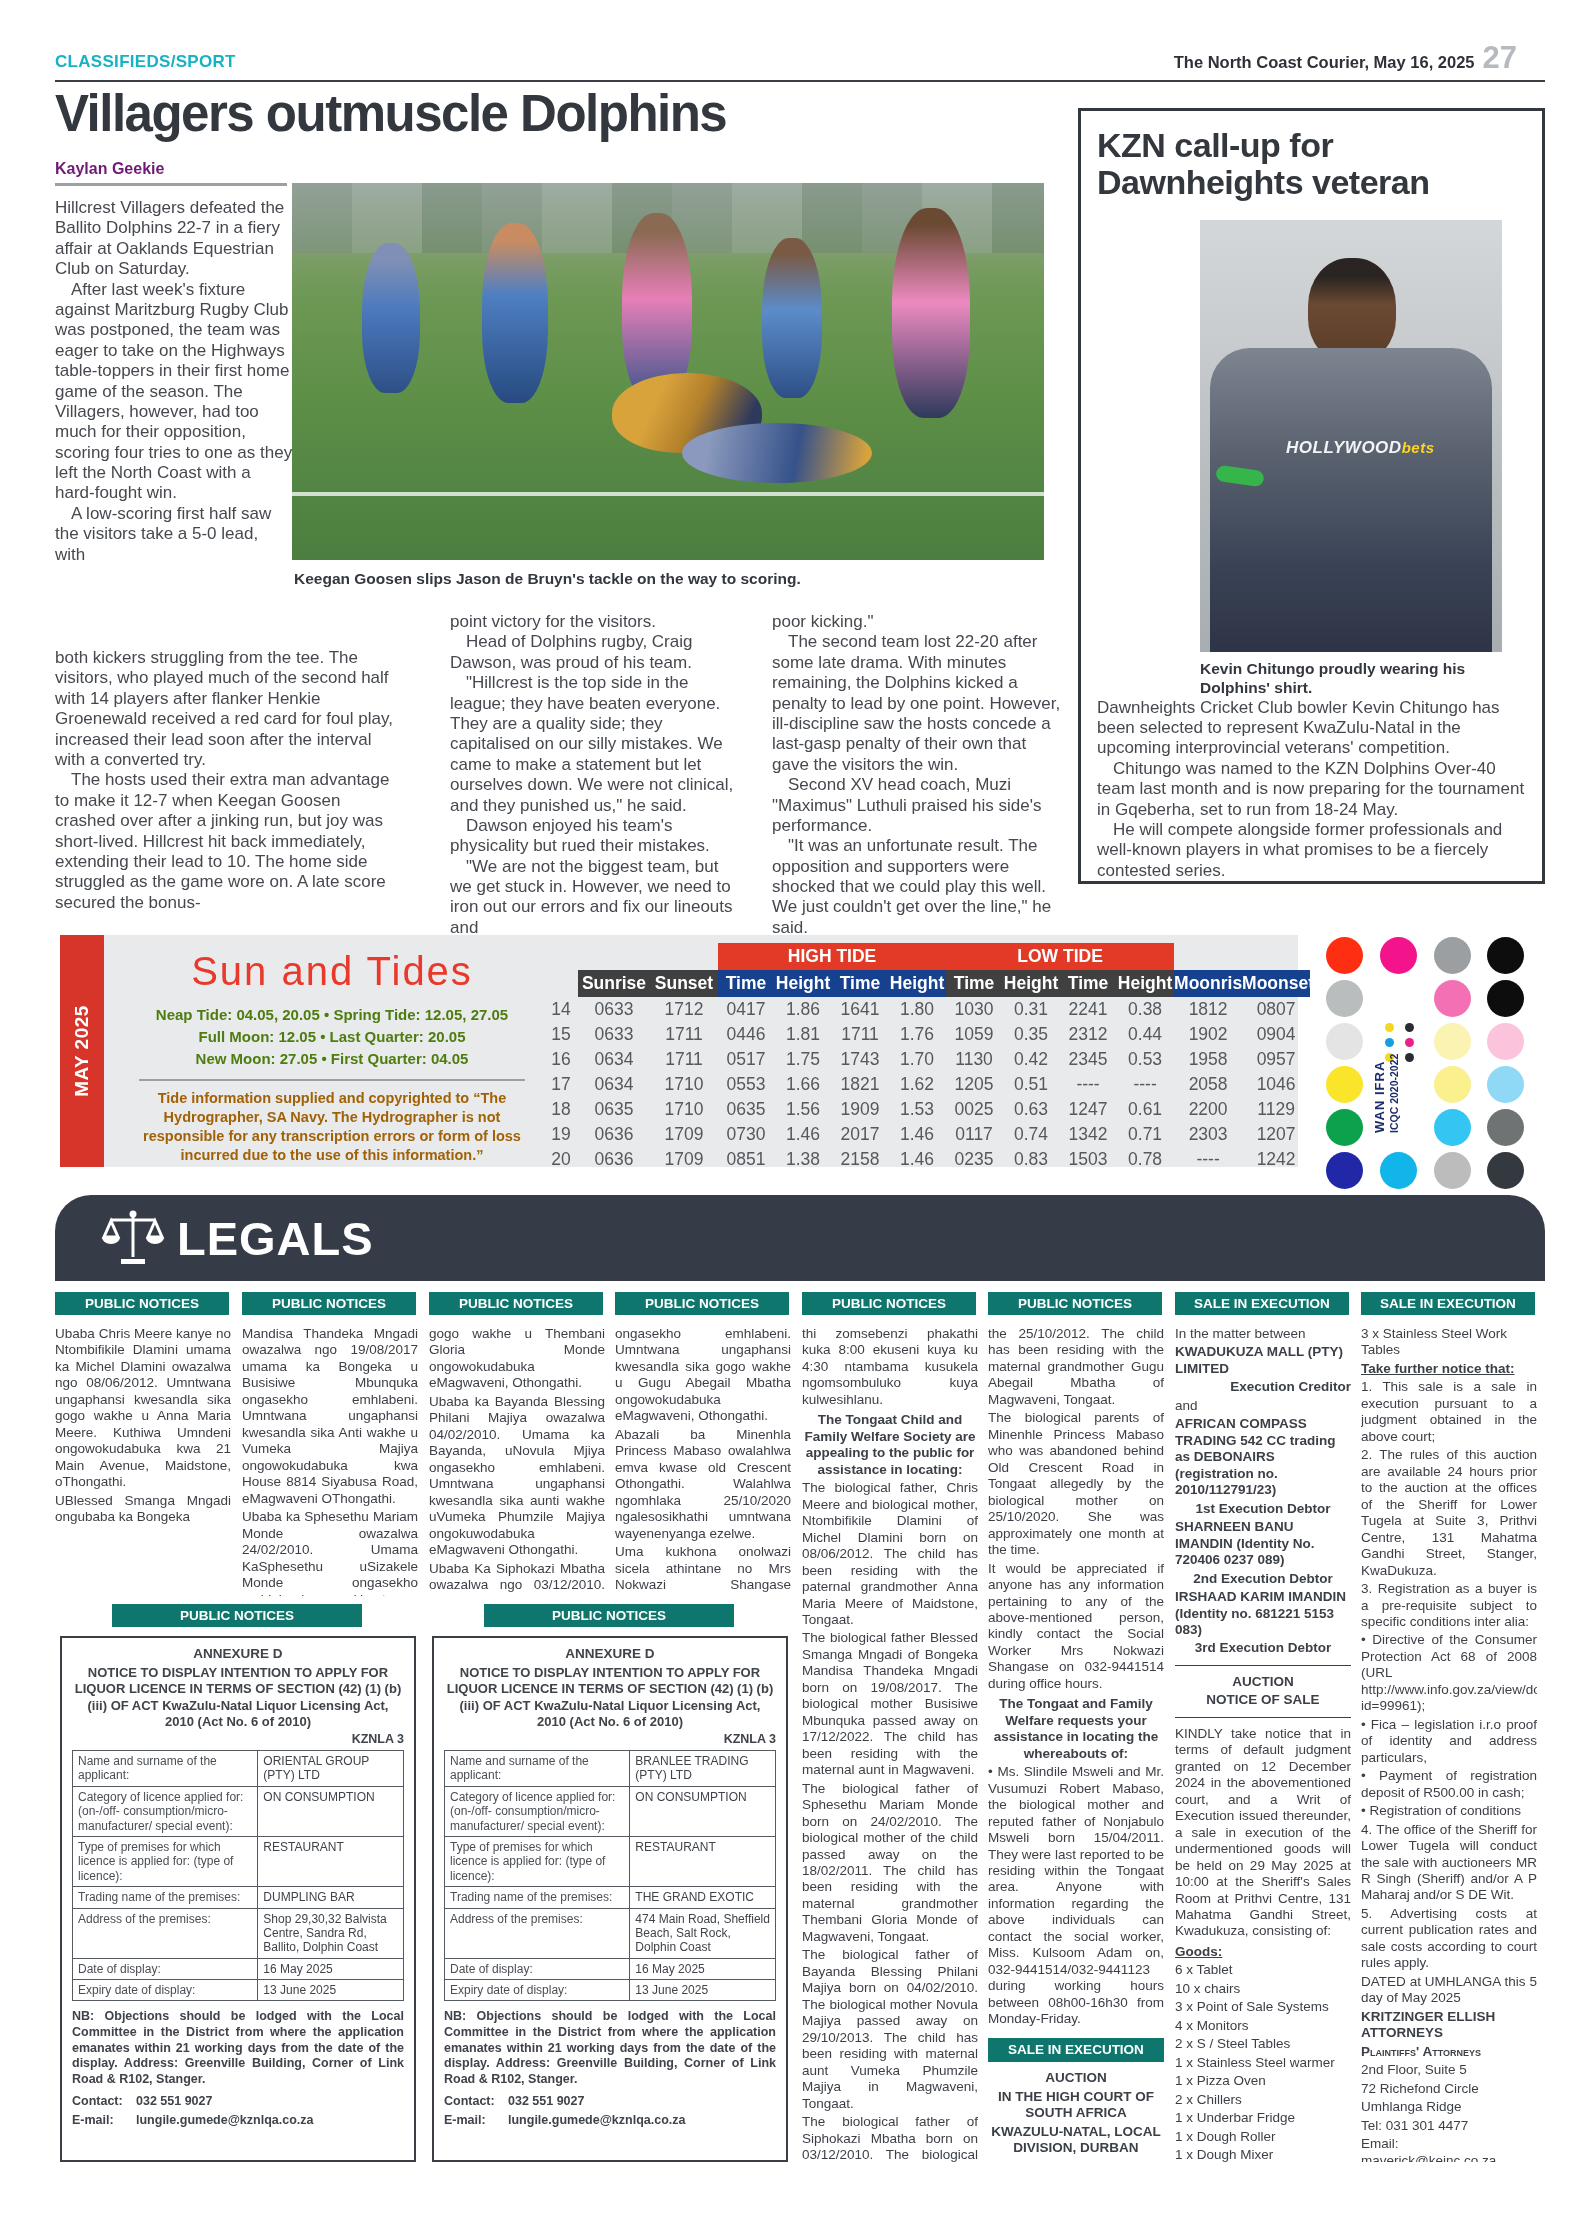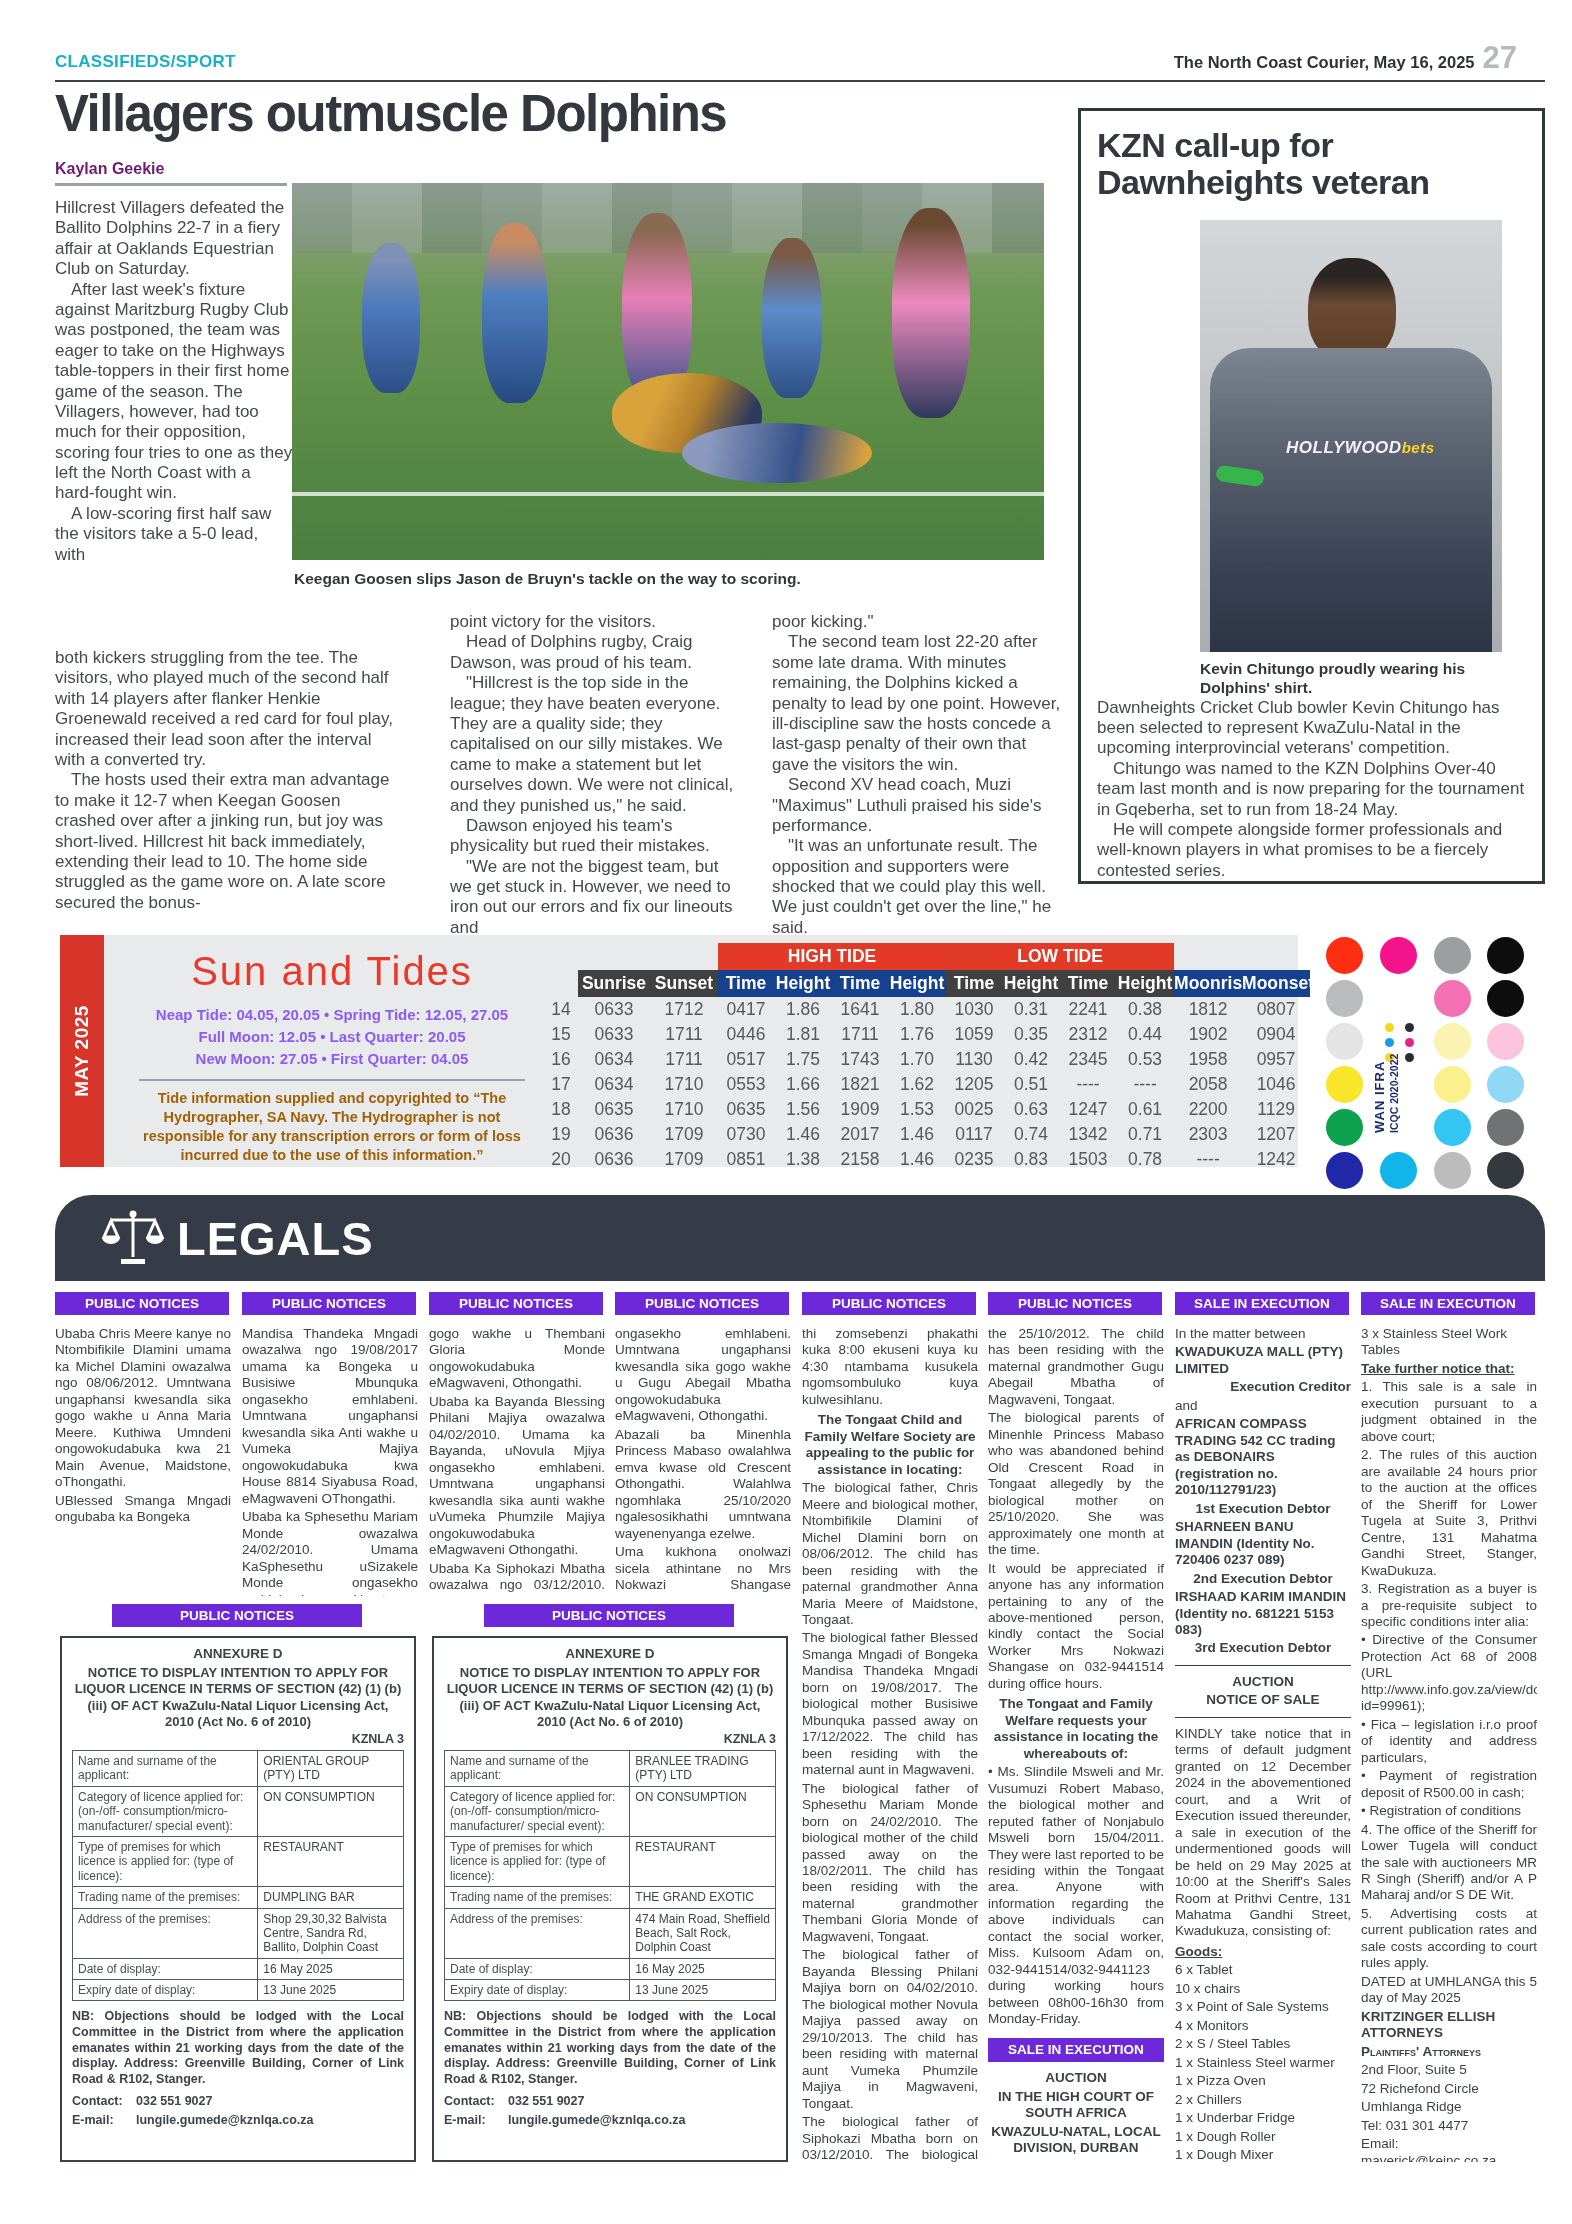--- a/index.html
+++ b/index.html
@@ -53,21 +53,21 @@
   .kv-brand { position:absolute; left:86px; top:218px; font-style:italic; font-weight:bold; font-size:17px; color:#f2f4f6; letter-spacing:.5px; }
   .kv-brand .bets { color:#ffd51e; font-size:15px; }
   .caption2 { margin-top:8px; }
 
   
   .tides-panel { position:absolute; left:60px; top:935px; width:1238px; height:232px; background:#e9eaeb; }
   .month-strip { position:absolute; left:0; top:0; width:44px; height:232px; background:#d7352a; }
   .month-strip span { position:absolute; left:50%; top:50%; transform:translate(-50%,-50%) rotate(-90deg); white-space:nowrap; color:#fff; font-weight:bold; font-size:19px; letter-spacing:.5px; }
   .tides-left { position:absolute; left:62px; top:14px; width:420px; text-align:center; }
   .tides-title { font-size:40px; color:#e8392a; letter-spacing:2px; font-weight:normal; margin-bottom:10px; }
-  .tide-info { font-size:15px; font-weight:bold; color:#8b5cf6; line-height:1.45; }
+  .tide-info { font-size:15px; font-weight:bold; color:#4d7c0f; line-height:1.45; }
   .tides-hr { width:92%; margin:10px auto 8px auto; border:0; border-top:2px solid #9aa0a6; }
   .tide-disc { font-size:14.5px; font-weight:bold; color:#a16207; line-height:1.3; }
 
   .tide-table { position:absolute; left:484px; top:8px; width:746px; border-collapse:collapse; table-layout:fixed; }
   .tide-table td, .tide-table th { padding:0; text-align:center; font-size:17.5px; color:#55595e; height:25px; overflow:hidden; }
   .tide-table .bandrow th { height:27px; }
   .redband { background:#e23a26; color:#fff !important; font-weight:bold; font-size:15px; }
   .hdr-light { background:#404040; color:#fff !important; font-weight:bold; font-size:15px; }
   .hdr-dark { background:#15418e; color:#fff !important; font-weight:bold; font-size:15px; }
 
@@ -79,21 +79,21 @@
   .mini-dots i { width:9px; height:9px; border-radius:50%; display:block; }
   .wan-label { position:absolute; left:58px; top:128px; width:110px; transform:rotate(-90deg); transform-origin:40px 40px; color:#1d2d6b; font-weight:bold; white-space:nowrap; }
   .wan-label .l1 { font-size:13px; letter-spacing:1px; }
   .wan-label .l2 { font-size:10.5px; display:block; }
 
   
   .legals-band { position:absolute; left:55px; top:1195px; width:1490px; height:86px; background:#363c47; border-radius:36px 36px 0 0; }
   .legals-band svg { position:absolute; left:46px; top:12px; }
   .legals-title { position:absolute; left:122px; top:16px; font-size:47px; font-weight:900; color:#fff; letter-spacing:1px; }
 
-  .badge { background:#6d28d9; color:#fff; font-weight:bold; font-size:13.5px; text-align:center; padding:4px 2px; }
+  .badge { background:#0f766e; color:#fff; font-weight:bold; font-size:13.5px; text-align:center; padding:4px 2px; }
   .colbadge { position:absolute; top:1292px; width:174px; }
   .legcol { position:absolute; top:1326px; width:176px; height:836px; overflow:hidden; font-size:13.5px; line-height:1.22; color:#3b3f46; }
   .legcol p { margin-bottom:2px; }
   .lp { text-align:justify; }
   .lhead { font-weight:bold; text-align:center; margin:4px 0 4px 0; }
   .lright { text-align:right; }
   .lcenter { text-align:center; }
   .lbold { font-weight:bold; }
   .lrule { border:0; border-top:1.5px solid #3b3f46; margin:8px 0; }
   .goods-head { font-weight:bold; text-decoration:underline; margin-top:4px; }

